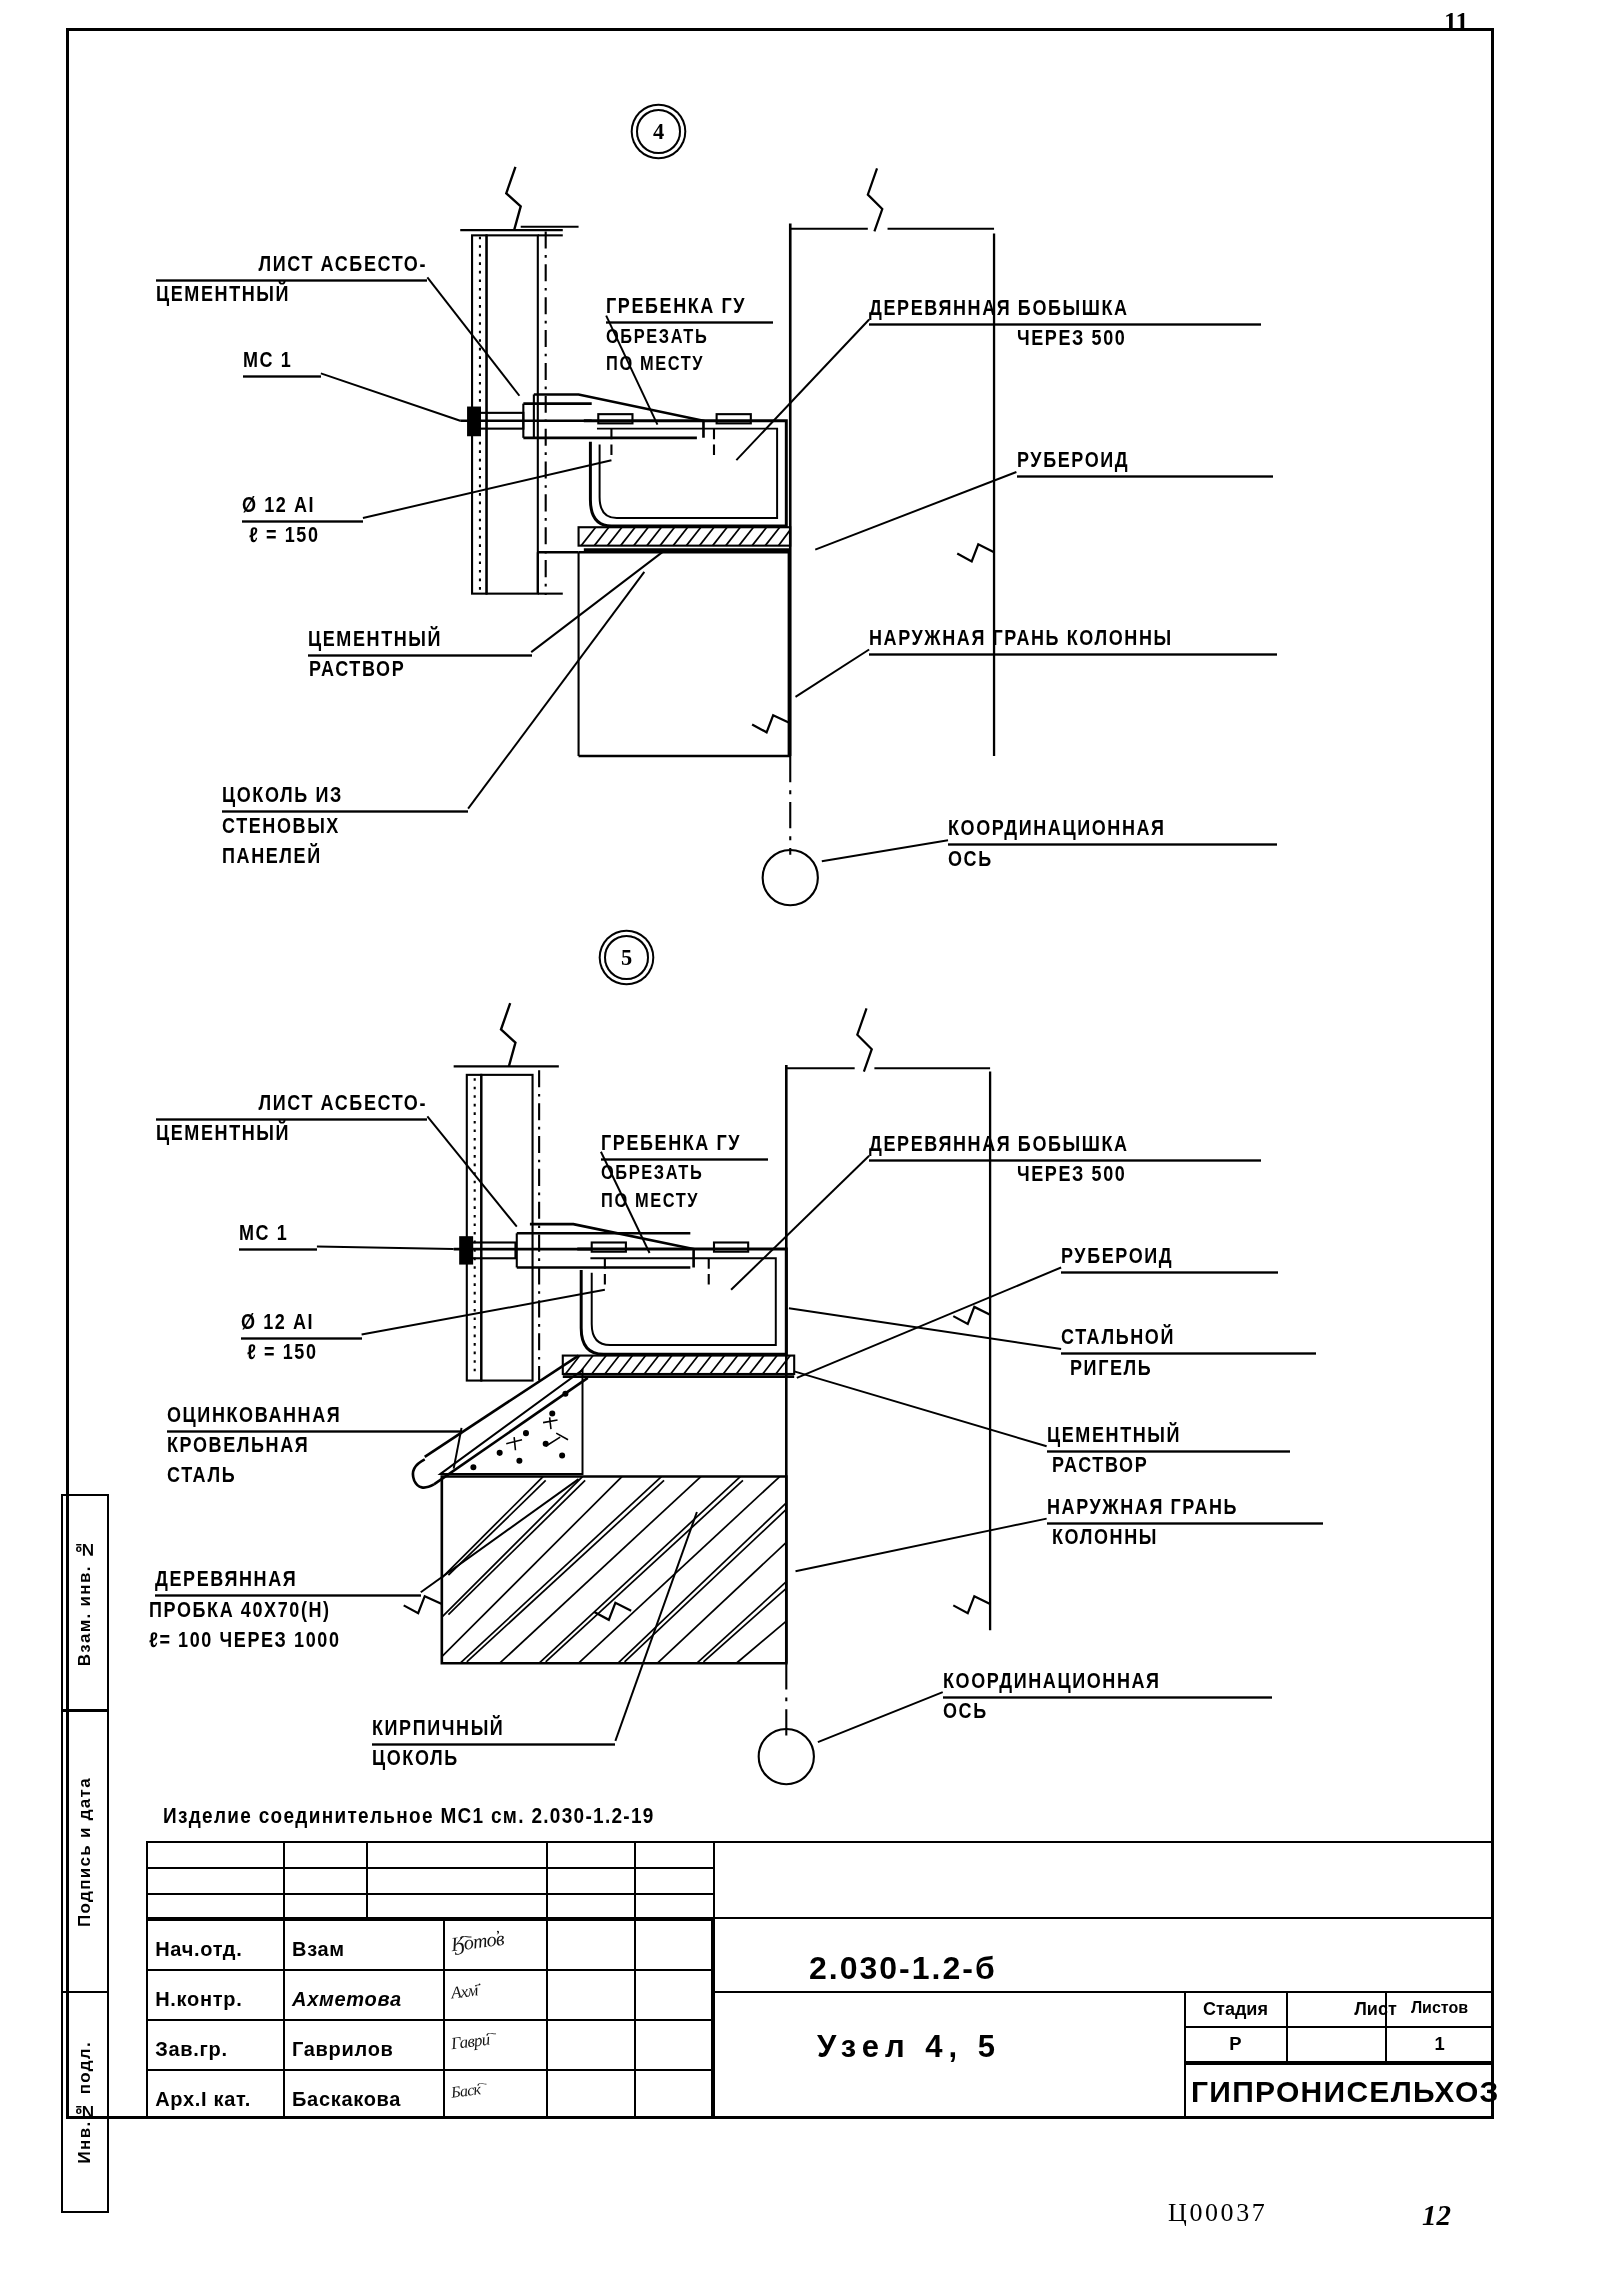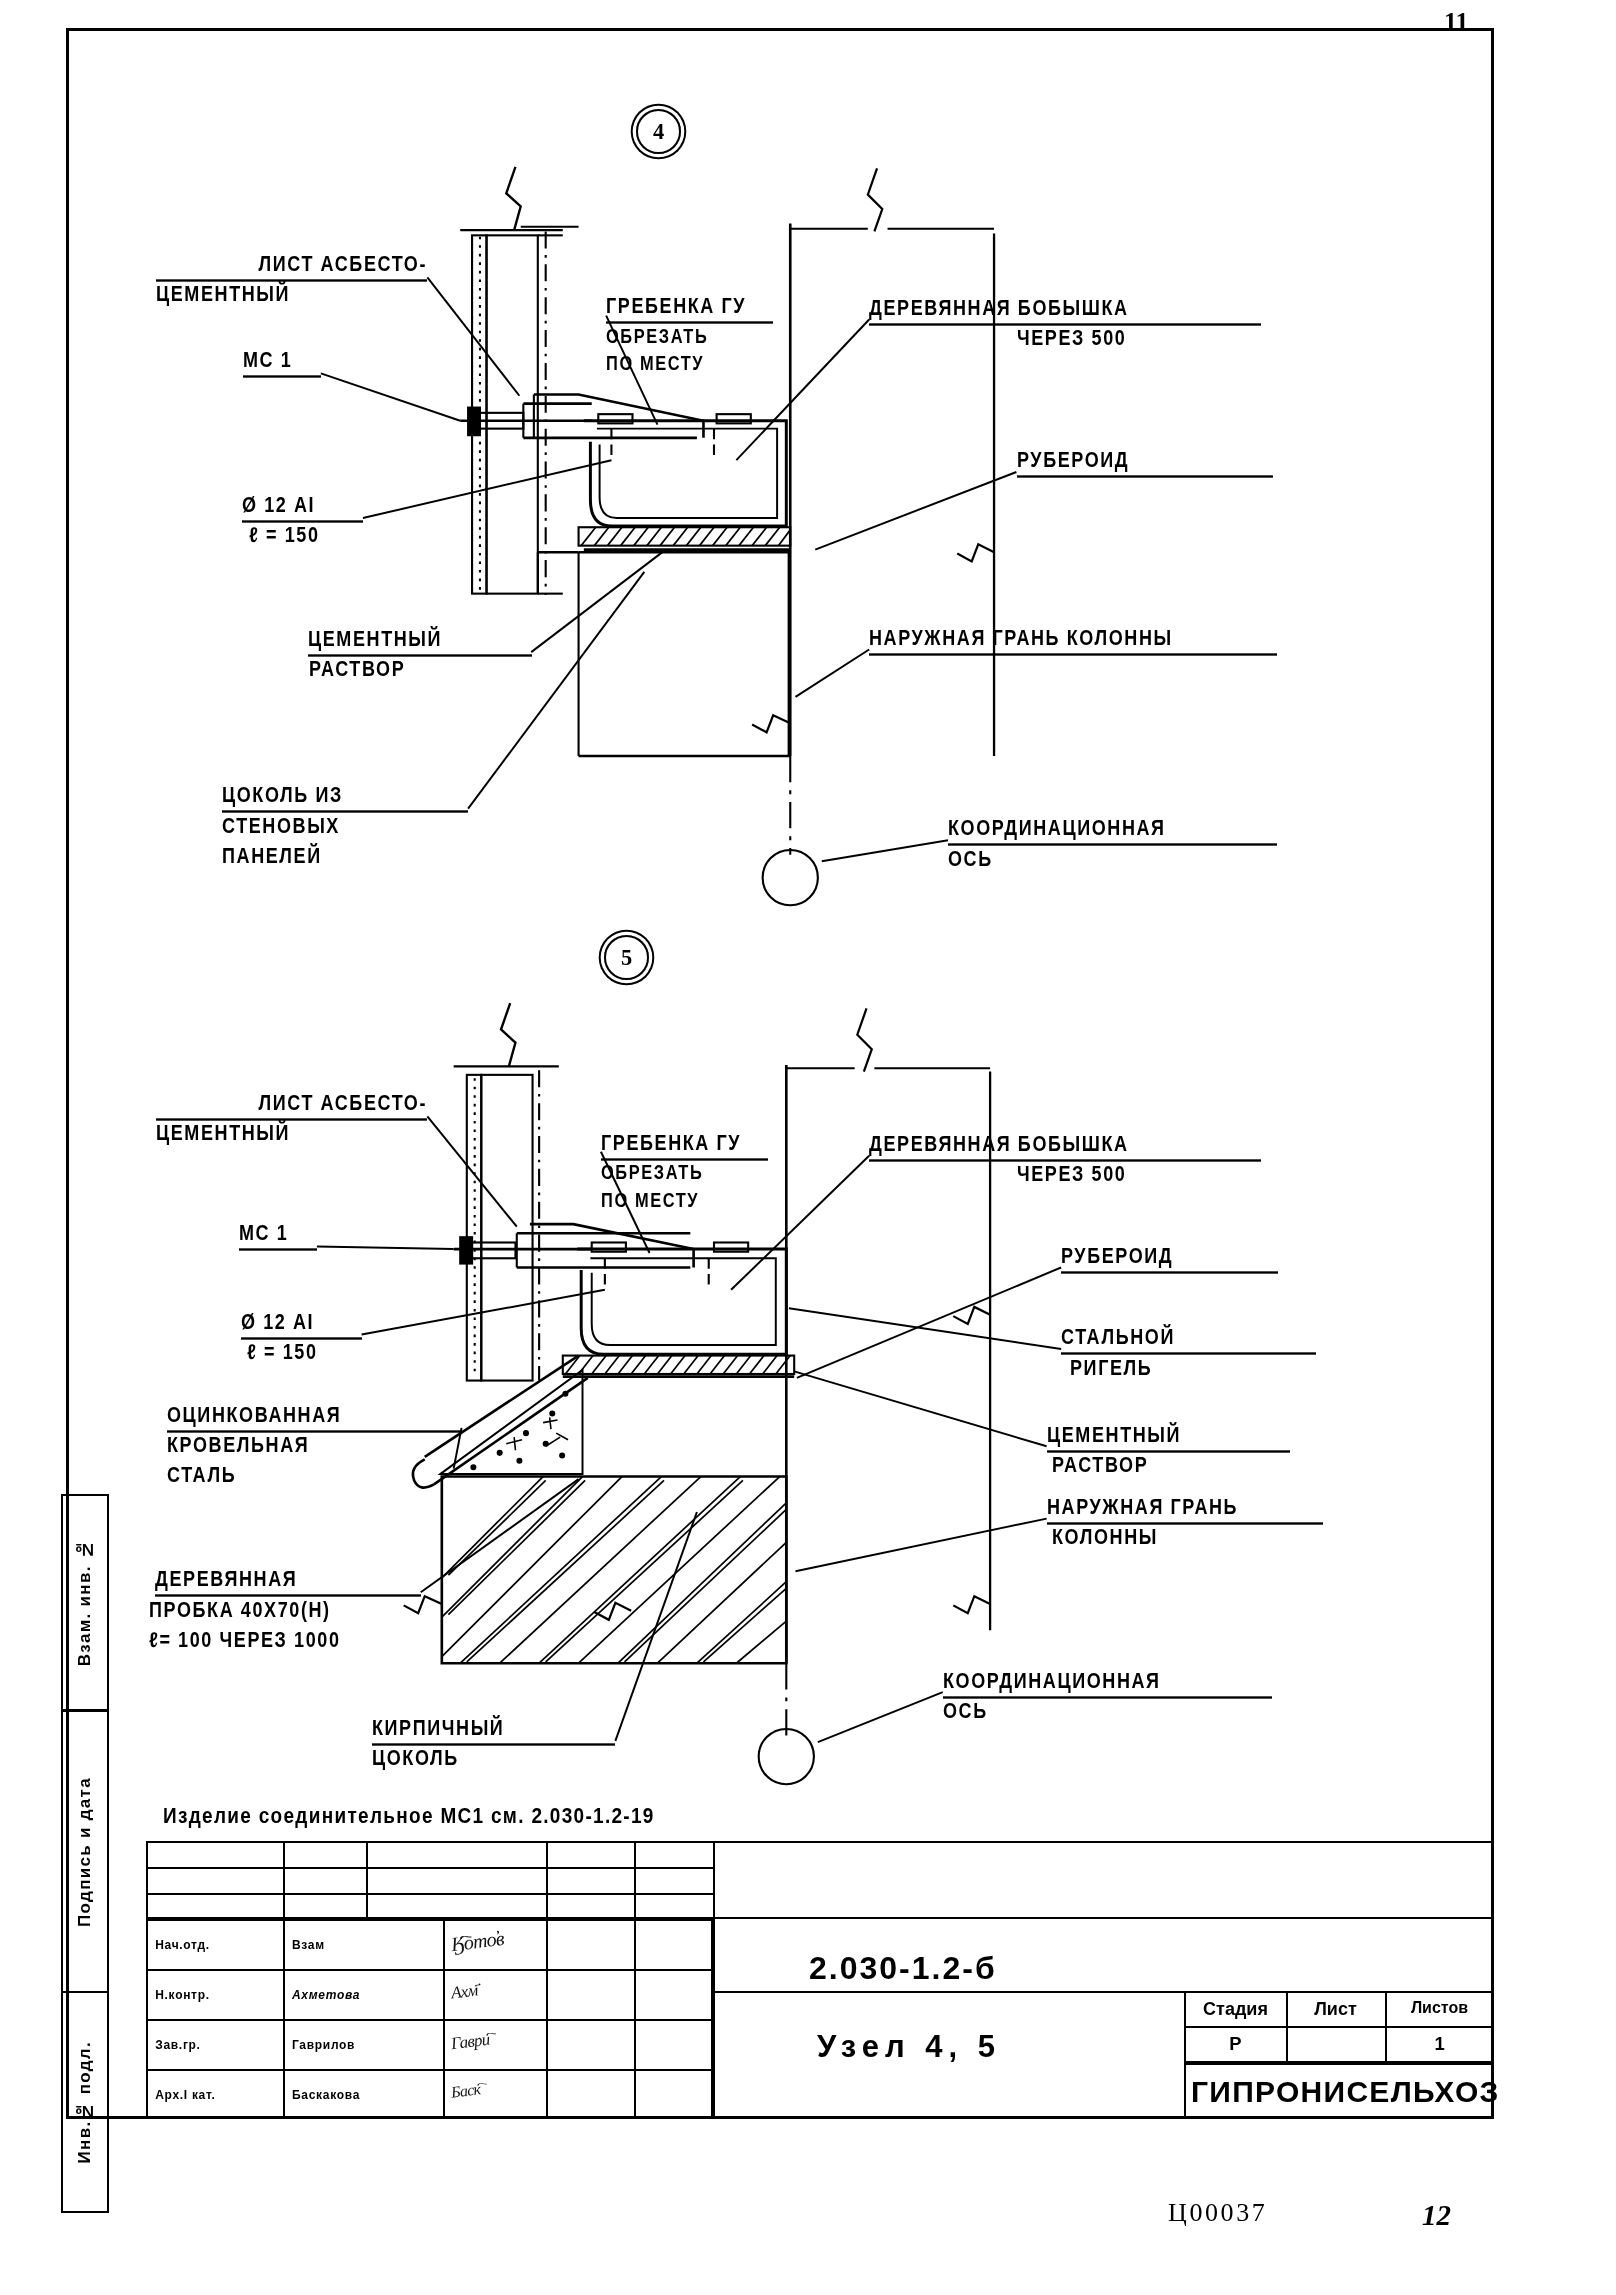--- a/index.html
+++ b/index.html
@@ -47,21 +47,21 @@
     display:flex;align-items:center;justify-content:center;
   }
   #sidestamp .cell span{
     writing-mode:vertical-rl;transform:rotate(180deg);
     font-size:17px;font-weight:700;letter-spacing:1.3px;white-space:nowrap;
   }
   
   #titleblock{position:absolute;left:146px;top:1841px;width:1348px;height:277px;}
   #titleblock .bx{position:absolute;border:2px solid #000;box-sizing:border-box;}
   #titleblock .tx{
-    position:absolute;font-size:12px;font-weight:700;letter-spacing:0.7px;white-space:nowrap;
+    position:absolute;font-size:20px;font-weight:700;letter-spacing:0.7px;white-space:nowrap;
   }
   .tbtx-c{position:absolute;text-align:center;font-weight:700;white-space:nowrap;}
   .sig{
     position:absolute;font-family:"Liberation Serif", serif;
     font-style:italic;font-size:20px;transform:rotate(-7deg);
     letter-spacing:-0.7px;opacity:.92;
   }
   .bigcode{
     position:absolute;font-size:32px;font-weight:700;letter-spacing:2px;
     font-family:"Liberation Sans", sans-serif;white-space:nowrap;
@@ -413,21 +413,21 @@
   <div class="bigcode" style="left:663px;top:97px;margin-top:12px;">2.030-1.2-б</div>
   <div class="hline" style="left:567px;top:150px;width:781px;"></div>
 
   <div class="uzel" style="left:671px;top:188px;">Узел 4, 5</div>
 
   <div class="bx" style="left:1038px;top:150px;width:310px;height:72px;"></div>
   <div class="vline" style="left:1140px;top:150px;height:72px;"></div>
   <div class="vline" style="left:1239px;top:150px;height:72px;"></div>
   <div class="hline" style="left:1038px;top:185px;width:310px;"></div>
   <div class="tbtx-c" style="left:1038px;top:158px;width:103px;font-size:18px;">Стадия</div>
-  <div class="tbtx-c" style="left:1140px;top:158px;width:99px;font-size:18px;">Лист</div>
+  <div class="tbtx-c" style="left:1140px;top:158px;width:99px;font-size:18px;padding-left:40px;">Лист</div>
   <div class="tbtx-c" style="left:1239px;top:158px;width:109px;font-size:16px;">Листов</div>
   <div class="tbtx-c" style="left:1038px;top:192px;width:103px;font-size:18.4px;">Р</div>
   <div class="tbtx-c" style="left:1140px;top:192px;width:99px;font-size:18.4px;"></div>
   <div class="tbtx-c" style="left:1239px;top:192px;width:109px;font-size:18.4px;">1</div>
 
   <div class="bx" style="left:1038px;top:222px;width:310px;height:55px;"></div>
   <div class="org" style="left:1045px;top:234px;">ГИПРОНИСЕЛЬХОЗ</div>
 </div>
 
 <div class="bottomcode" style="left:1168px;top:2198px;">Ц00037</div>

